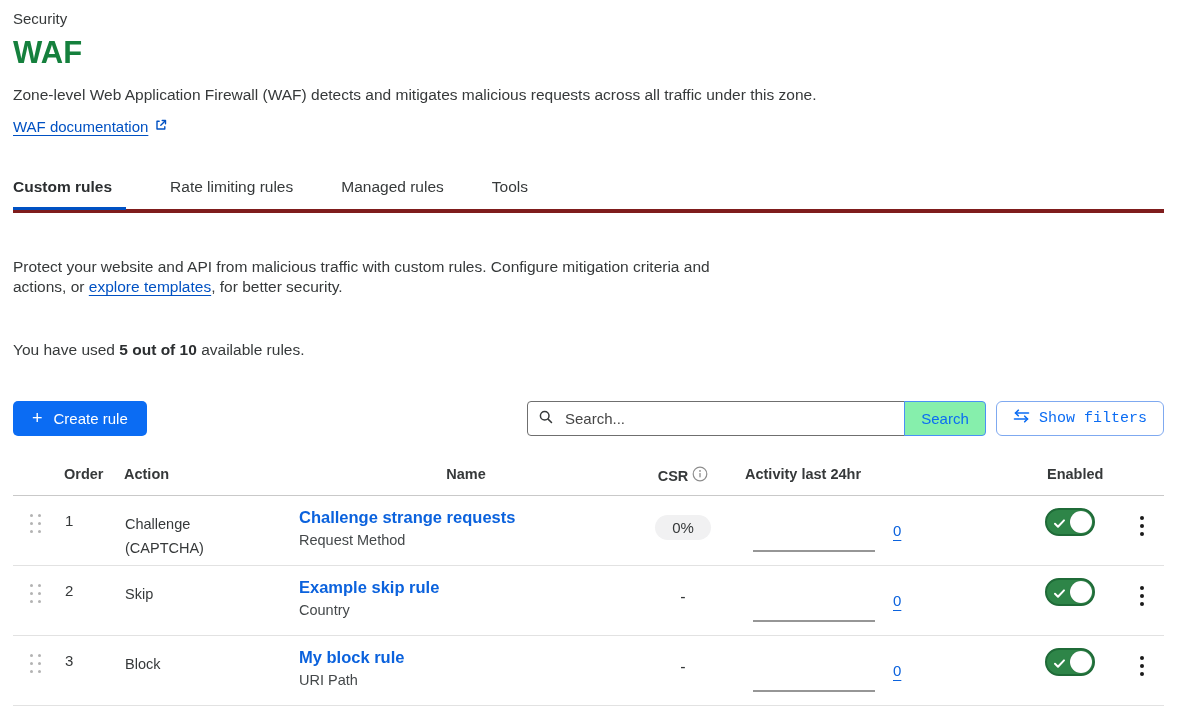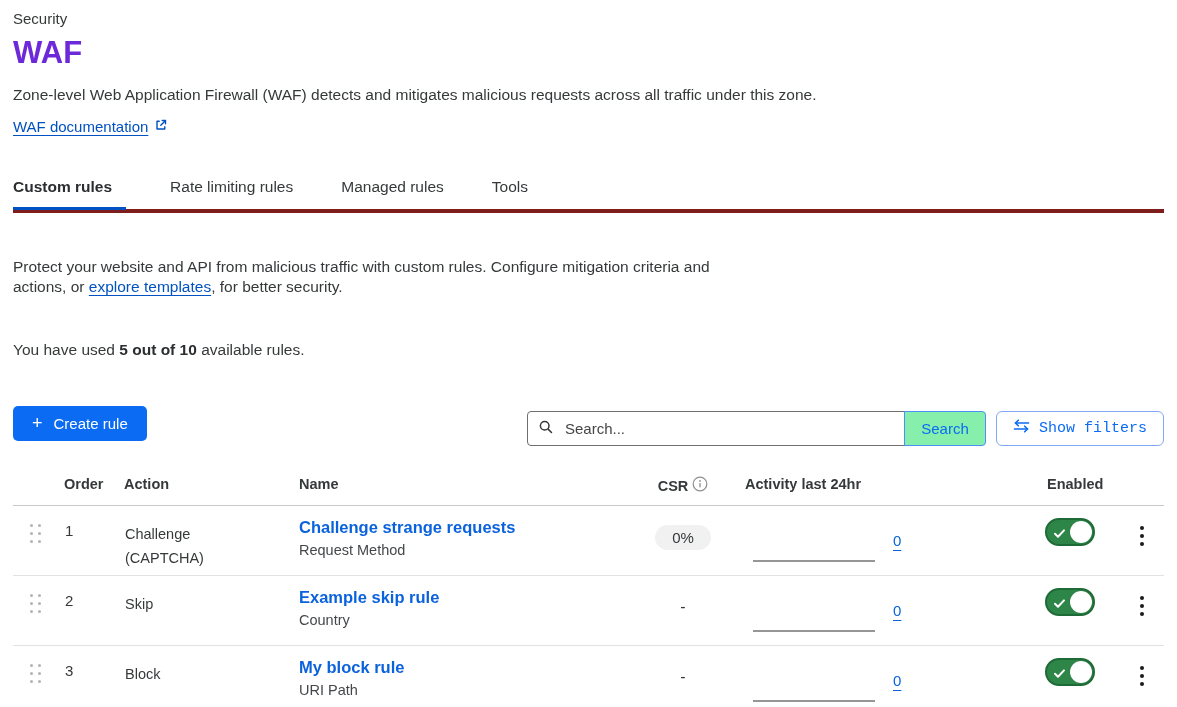--- a/index.html
+++ b/index.html
@@ -6,21 +6,21 @@
   html,body { margin:0; padding:0; background:#fff; }
   body {
     font-family: "Liberation Sans", sans-serif;
     color:#36393a;
     width:1177px; height:707px; overflow:hidden;
   }
   .container { padding:8px 13px 0 13px; width:1177px; }
 
   
   .eyebrow { font-size:15px; color:#36393a; line-height:22px; }
-  .page-title { font-size:31px; font-weight:700; color:#6d28d9; margin:5px 0 15px; letter-spacing:.2px; }
+  .page-title { font-size:31px; font-weight:700; color:#15803d; margin:5px 0 15px; letter-spacing:.2px; }
   .page-desc { font-size:15.5px; color:#36393a; margin:0 0 14px; }
   .doc-link { display:inline-flex; align-items:center; gap:6px; font-size:15px;
               color:#0051c3; text-decoration:underline; text-underline-offset:3px; cursor:pointer; }
   .doc-link svg { flex:0 0 auto; }
 
   
   .tabs { display:flex; gap:44px; margin-top:33px; border-bottom:4px solid #7f1d1d; }
   .tab { font-size:15.5px; color:#36393a; padding:9px 4px 13px 0; position:relative; cursor:pointer; white-space:nowrap; }
   .tab.active { font-weight:700; color:#2b2e30; padding-right:14px; }
   .tab.active::after { content:""; position:absolute; left:0; right:0; bottom:-1px; height:3px; background:#0051c3; }
@@ -30,37 +30,37 @@
   .inline-link { color:#0051c3; text-decoration:underline; text-underline-offset:3px; cursor:pointer; }
   .usage { font-size:15.5px; margin-top:44px; }
   .usage b { font-weight:700; color:#2b2e30; }
 
   
   .toolbar { display:flex; justify-content:space-between; align-items:center; margin-top:42px; }
   .btn-primary { display:inline-flex; align-items:center; gap:11px; height:35px; padding:0 19px;
                  background:#0b6cf3; color:#fff; font-size:15px; border:none; border-radius:5px;
                  font-family:inherit; cursor:pointer; }
   .btn-primary .plus { font-size:18px; font-weight:400; line-height:1; margin-top:-2px; }
-  .search-area { display:flex; align-items:stretch;margin-top:10px; }
+  .search-area { display:flex; align-items:stretch; }
   .search-box { display:flex; align-items:center; gap:9px; width:378px; height:35px;
                 border:1px solid #6f6f6f; border-radius:4px 0 0 4px; padding:0 10px; background:#fff; }
   .search-box input { border:none; outline:none; flex:1; font-size:15px; font-family:inherit; color:#222; background:transparent; }
   .search-box input::placeholder { color:#454545; opacity:1; }
   .btn-search { width:82px; height:35px; margin-left:-1px; background:#86efac; color:#0b6cf3; font-size:15px;
                 border:1px solid #4a90f5; border-radius:0 4px 4px 0; font-family:inherit; cursor:pointer; position:relative; z-index:1; }
   .btn-filters { display:inline-flex; align-items:center; gap:9px; height:35px; margin-left:10px; padding:0 16px;
                  background:#fff; color:#0b6cf3; font-size:15px; border:1px solid #7fa9f0; border-radius:6px;
                  font-family:Liberation Mono, monospace; cursor:pointer; }
 
   
   .rules-table { margin-top:30px; }
   .grid-row { display:grid; grid-template-columns:44px 60px 176px 340px 100px 282px 104px 1fr; }
   .t-head { border-bottom:1px solid #c9c9c9; padding-bottom:10px; }
   .t-head .hcell { font-size:14.5px; font-weight:600; color:#36393a; padding-left:7px; }
-  .t-head .h-name { padding-left:6px; }
+  .t-head .h-name { padding-left:6px;text-align:center; }
   .t-head .h-csr { padding-left:0; display:flex; justify-content:center; align-items:center; gap:4px; }
   .t-head .h-activity { padding-left:12px; }
   .t-head .h-enabled { padding-left:32px; }
 
   .t-row { min-height:70px; border-bottom:1px solid #e2e2e2; }
   .cell { padding-top:16px; font-size:15px; }
 
   .handle-cell { padding-top:18px; padding-left:17px; }
   .drag-dots { display:grid; grid-template-columns:repeat(2,4px); grid-auto-rows:4px; gap:4px; cursor:grab; width:12px; }
   .drag-dots i { width:3px; height:3px; border-radius:50%; background:#b3b3b3; }

